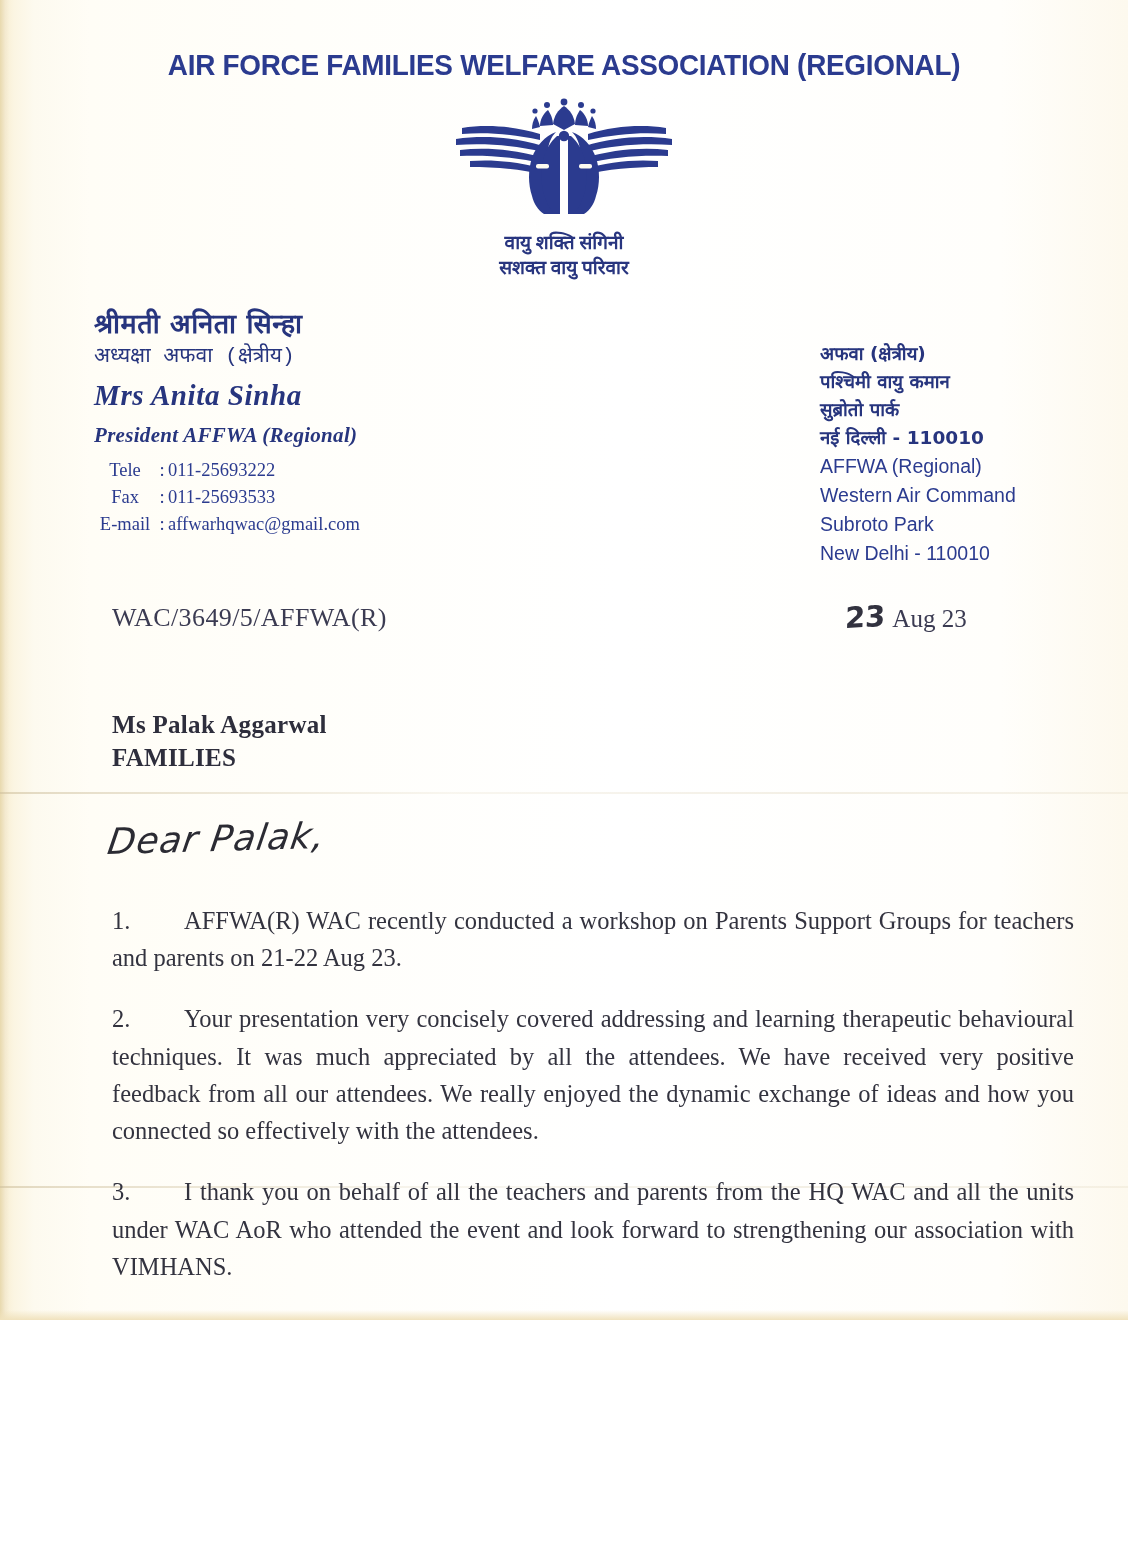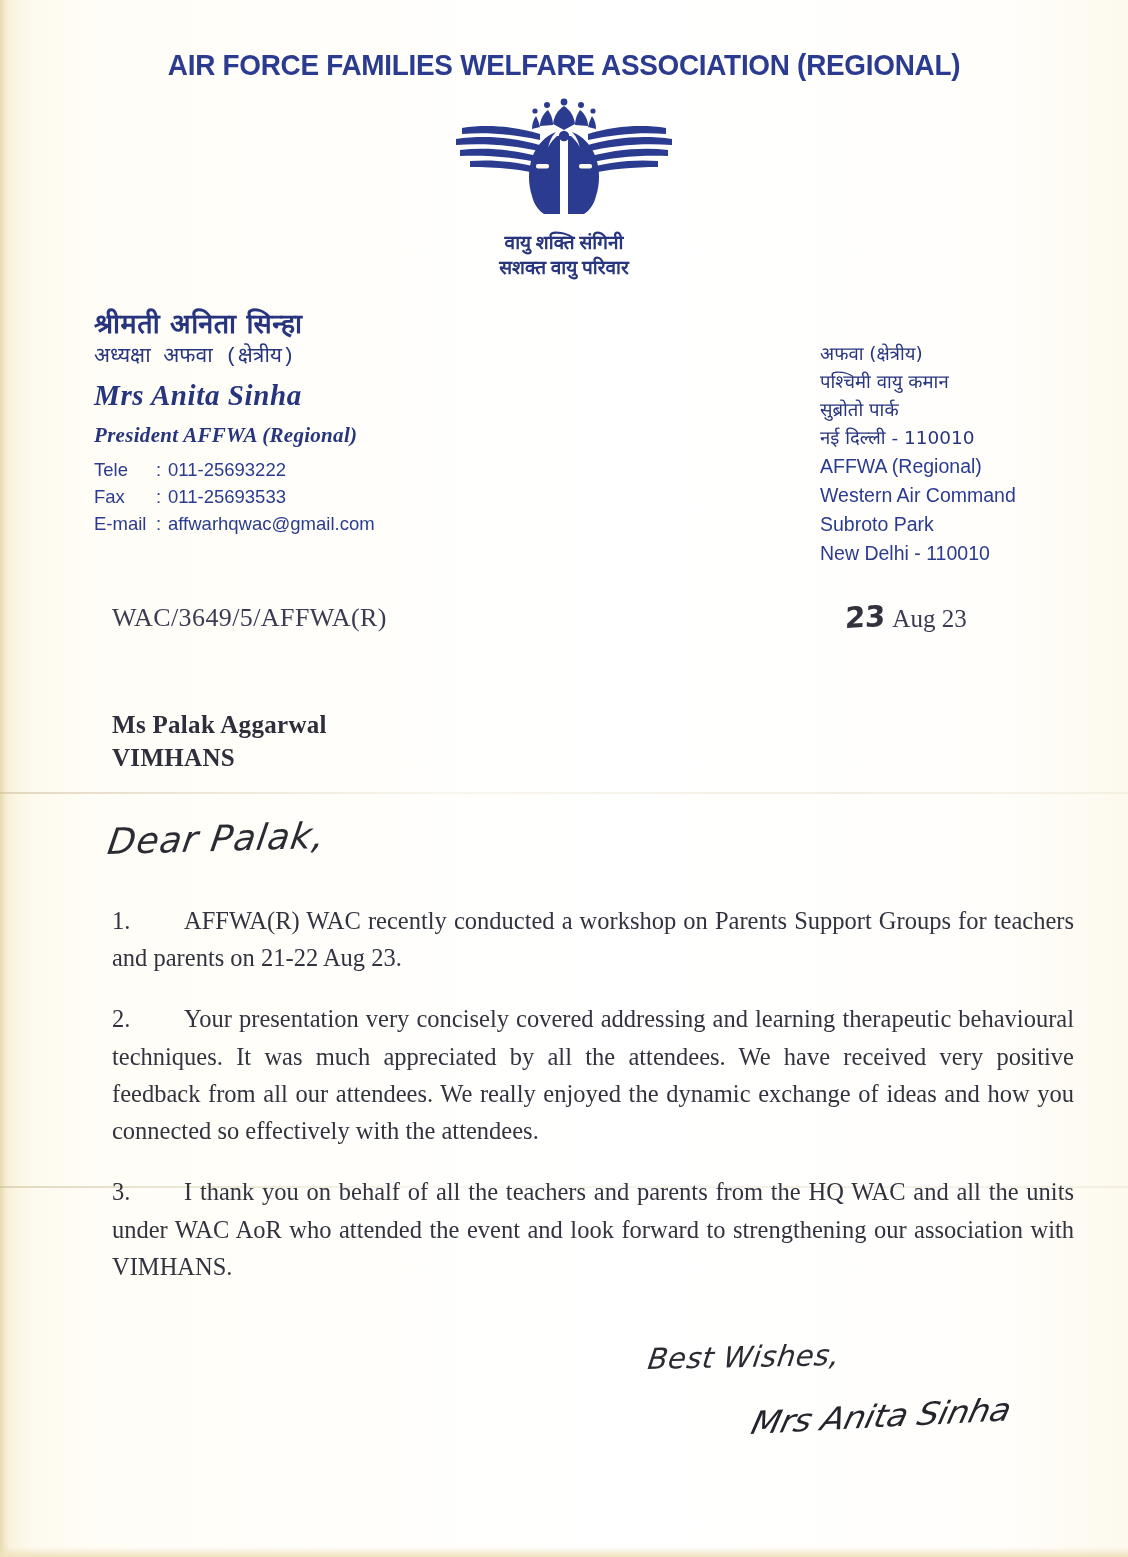--- a/index.html
+++ b/index.html
@@ -3,21 +3,21 @@
 <meta charset="utf-8">
 <style>
   html, body {
     margin: 0;
     padding: 0;
     background: #ffffff;
   }
   .page {
     position: relative;
     width: 1128px;
-    height: 1557px;
+    height: 1320px;
     background: #84cc16;
     overflow: hidden;
     font-family: "Liberation Serif", "DejaVu Serif", serif;
     color: #2a2a2a;
   }
   
   .paper-tint {
     position: absolute;
     inset: 0;
     background:
@@ -113,40 +113,42 @@
   .sender .en-desig {
     font-family: "Liberation Serif", serif;
     font-style: italic;
     font-size: 21px;
     font-weight: bold;
     margin-top: 11px;
     letter-spacing: 0.3px;
   }
   .contact {
     margin-top: 9px;
-    font-family: Liberation Sans, sans-serif;
+    font-family: Liberation Serif, serif;
     font-size: 18.5px;
     line-height: 1.45;
     color: #2b3b8f;
+    text-align: center;
   }
   .contact-row { display: flex; }
   .contact-row .k { width: 62px; flex: none; }
   .contact-row .sep { width: 12px; flex: none; }
 
   
   .addr {
     position: absolute;
     left: 820px;
     top: 340px;
     color: #27357e;
   }
   .addr .hi {
     font-family: "DejaVu Sans", sans-serif;
     font-size: 18.5px;
     line-height: 1.52;
+    font-weight: bold;
   }
   .addr .en {
     font-family: "Liberation Sans", sans-serif;
     font-size: 19.5px;
     line-height: 1.48;
     color: #2b3b8f;
   }
 
   
   .refline {
@@ -350,21 +352,21 @@
 
     <div class="refline">WAC/3649/5/AFFWA(R)</div>
 
     <div class="dateline">
       <span class="date-day">23</span>
       <span>Aug 23</span>
     </div>
 
     <div class="addressee">
       <div>Ms Palak Aggarwal</div>
-      <div>VIMHANS</div>
+      <div>FAMILIES</div>
     </div>
 
     <div class="salutation">Dear Palak,</div>
 
     <div class="body-text">
       <div class="para">
         <span class="num">1.</span><span>AFFWA(R) WAC recently conducted a workshop on Parents Support Groups for teachers and parents on 21-22 Aug 23.</span>
       </div>
       <div class="para">
         <span class="num">2.</span><span>Your presentation very concisely covered addressing and learning therapeutic behavioural techniques. It was much appreciated by all the attendees. We have received very positive feedback from all our attendees. We really enjoyed the dynamic exchange of ideas and how you connected so effectively with the attendees.</span>

